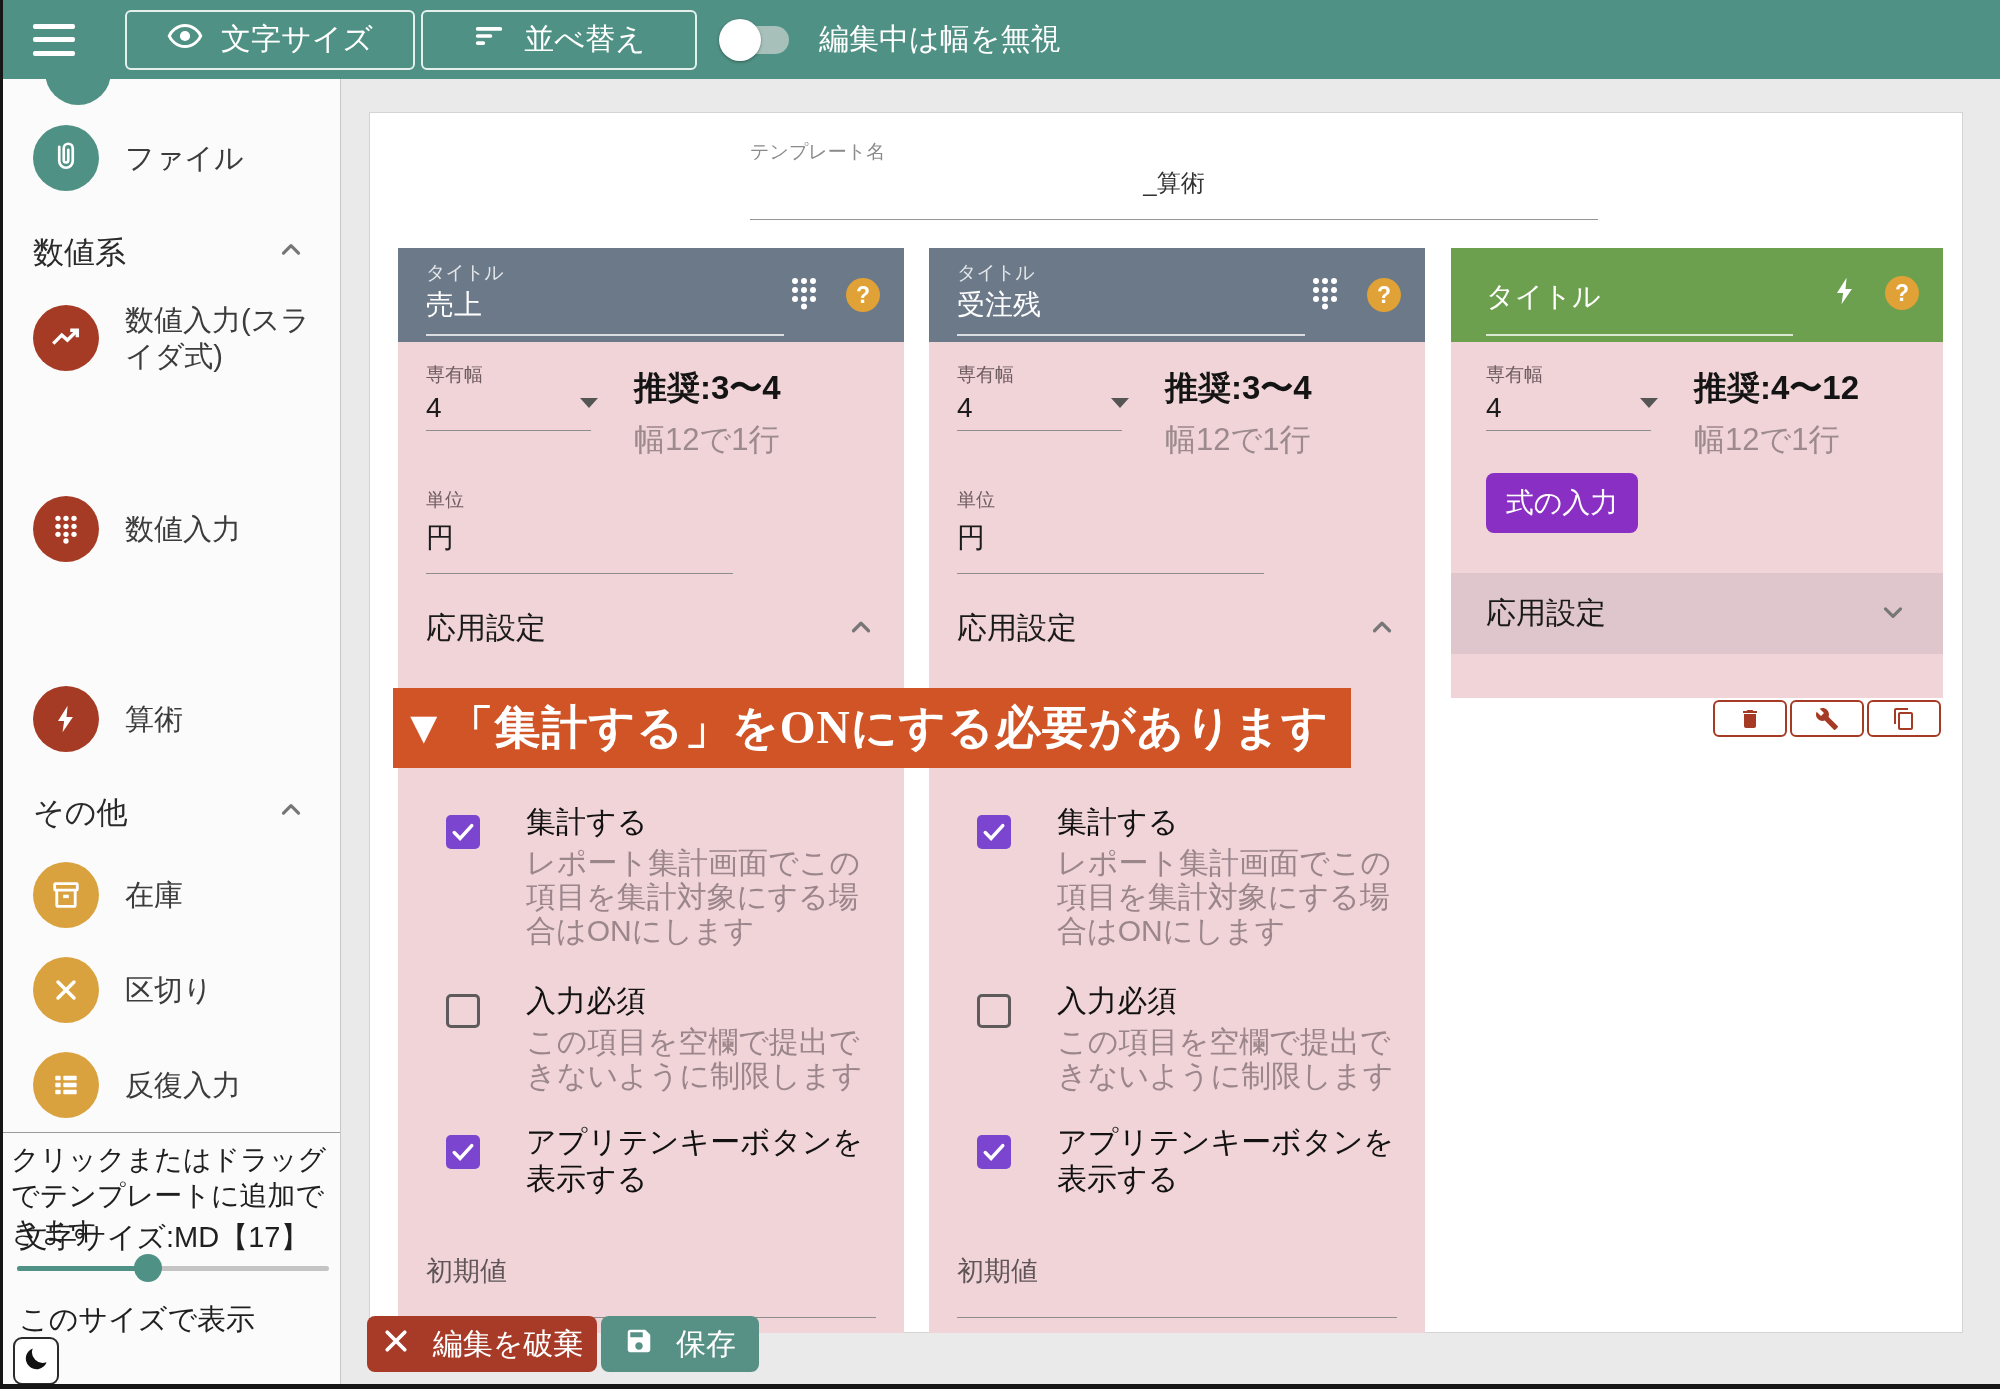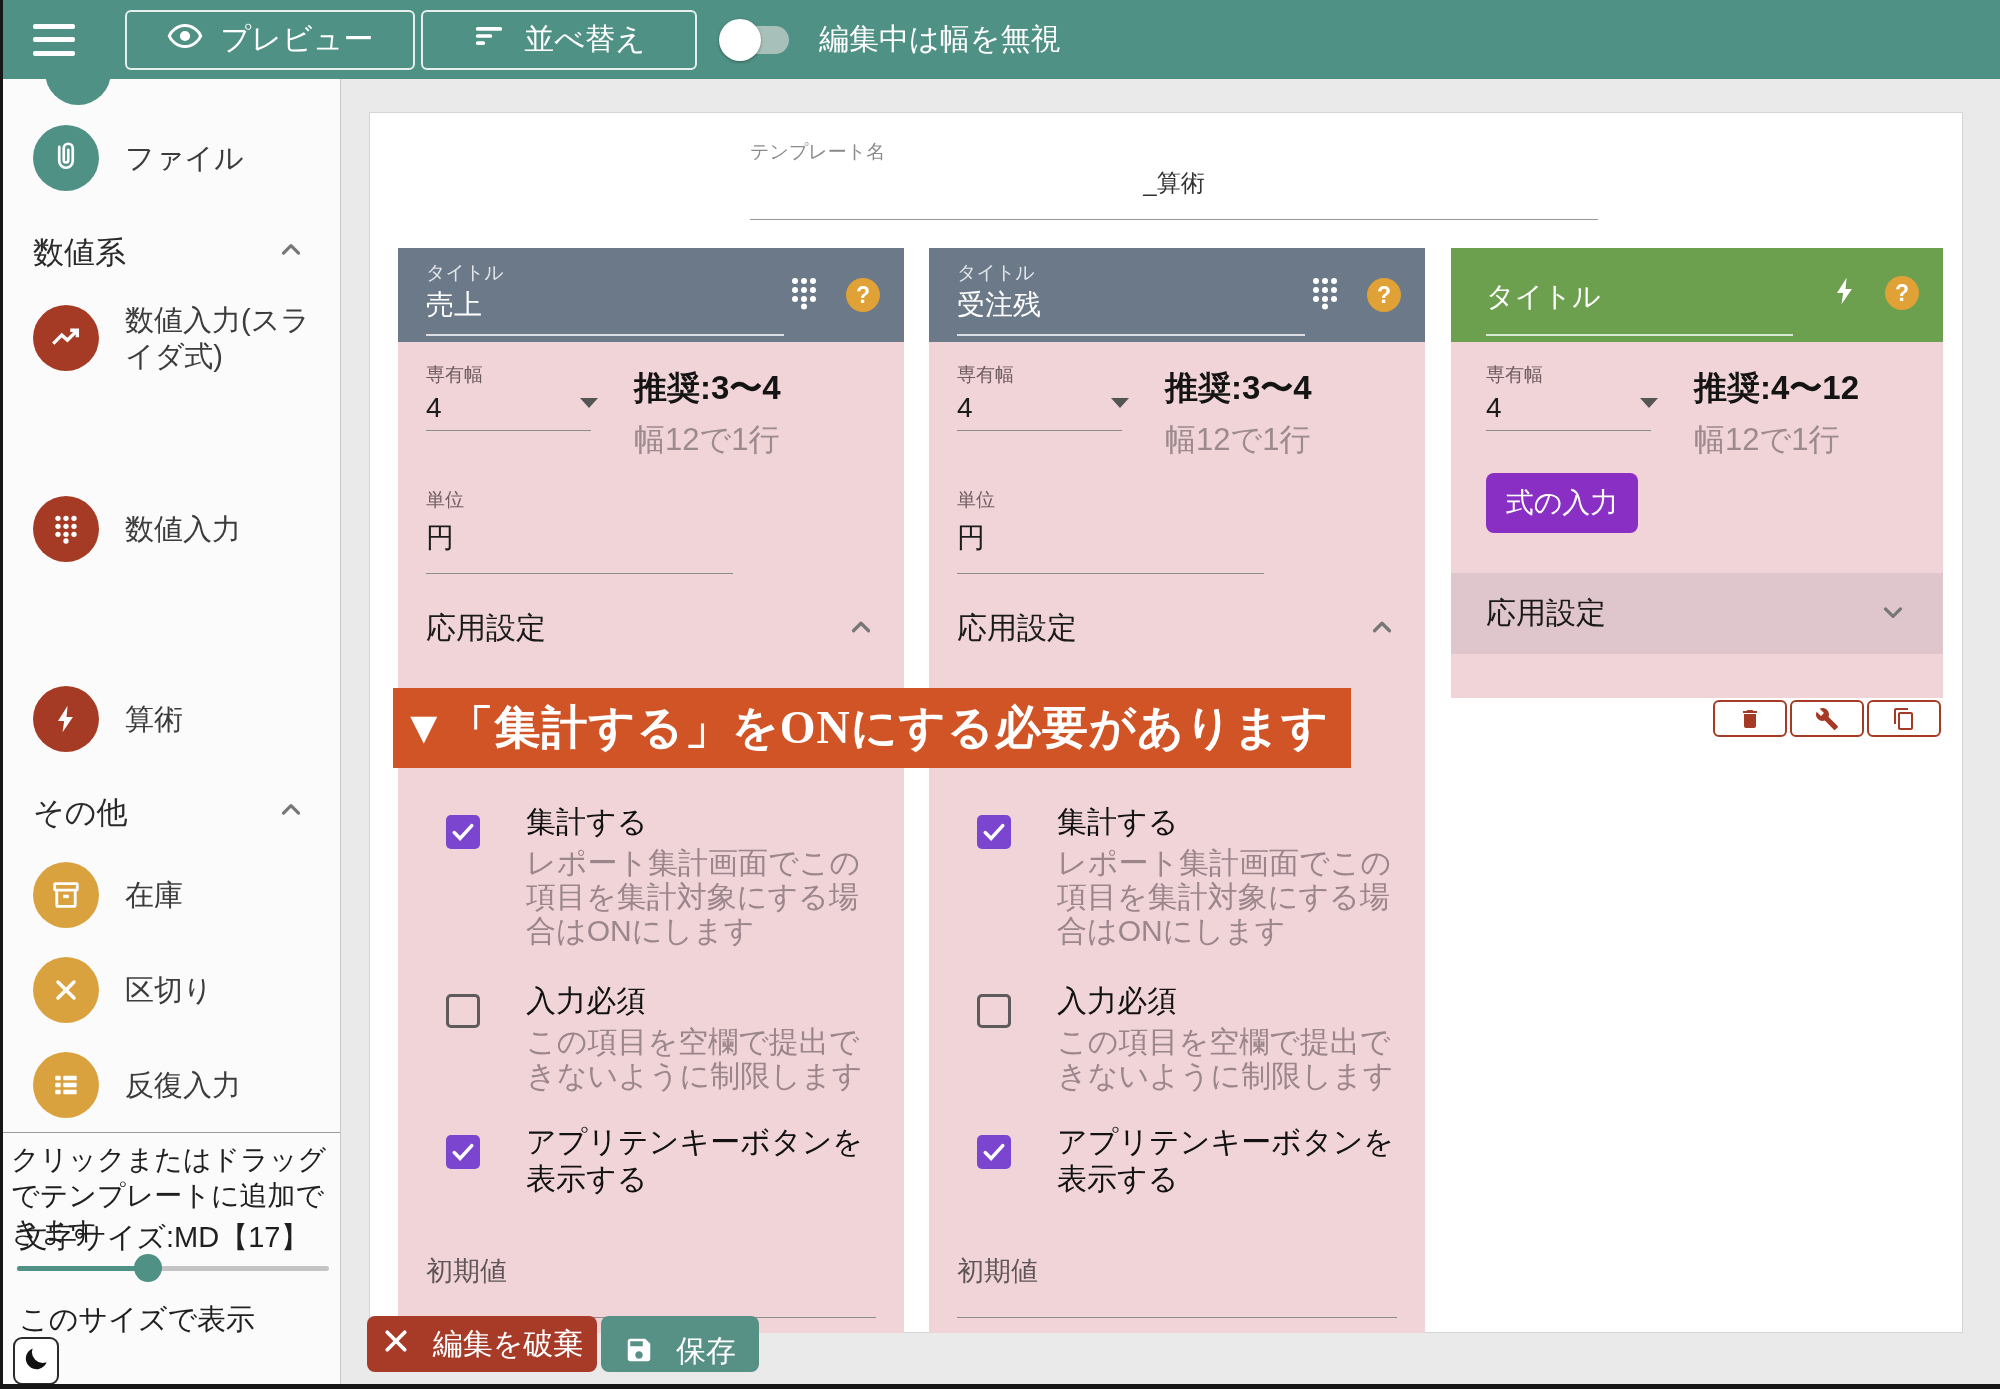--- a/index.html
+++ b/index.html
@@ -106,42 +106,42 @@
 
   
   .banner{position:absolute;left:390px;top:688px;width:958px;height:80px;background:#d05426;z-index:30;
           color:#fff;font-family:"Liberation Serif",serif;font-weight:700;font-size:46px;
           display:flex;align-items:center;padding-left:8px;box-sizing:border-box;white-space:nowrap;letter-spacing:1px;}
 
   
   .fbar-btn{position:absolute;z-index:50;height:56px;border-radius:8px;display:flex;align-items:center;justify-content:center;gap:22px;
             color:#fff;font-size:30px;cursor:pointer;}
   .discard{left:364px;top:1316px;width:230px;background:#a83a28;}
-  .save{left:598px;top:1316px;width:158px;background:#579186;align-items:flex-end;}
+  .save{left:598px;top:1316px;width:158px;background:#579186;}
   .bottombar{position:absolute;left:0;right:0;bottom:0;height:5px;background:#161616;z-index:60;}
 </style>
 </head>
 <body>
 
 <div id="app">
 
   <div class="topbar">
     <div class="hamburger">
         <span></span>
         <span></span>
         <span></span>
       </div>
     <div class="tbtn preview">
       <span>
         <svg viewBox="0 0 24 24" width="36" height="36">
             <path d="M12 5C6.5 5 2.6 9.2 1.5 12c1.1 2.8 5 7 10.5 7s9.4-4.2 10.5-7C21.4 9.2 17.5 5 12 5z" fill="none" stroke="#fff" stroke-width="2"></path>
             <circle cx="12" cy="12" r="3.4" fill="#fff"></circle>
           </svg>
       </span>
-      <span>プレビュー</span>
+      <span>文字サイズ</span>
     </div>
     <div class="tbtn sort">
       <span>
         <svg viewBox="0 0 24 24" width="34" height="34">
             <g stroke="#fff" stroke-width="2.6" stroke-linecap="round">
               <line x1="4" y1="7" x2="20" y2="7"></line>
               <line x1="4" y1="12" x2="13" y2="12"></line>
               <line x1="4" y1="17" x2="8" y2="17"></line>
             </g>
           </svg>

